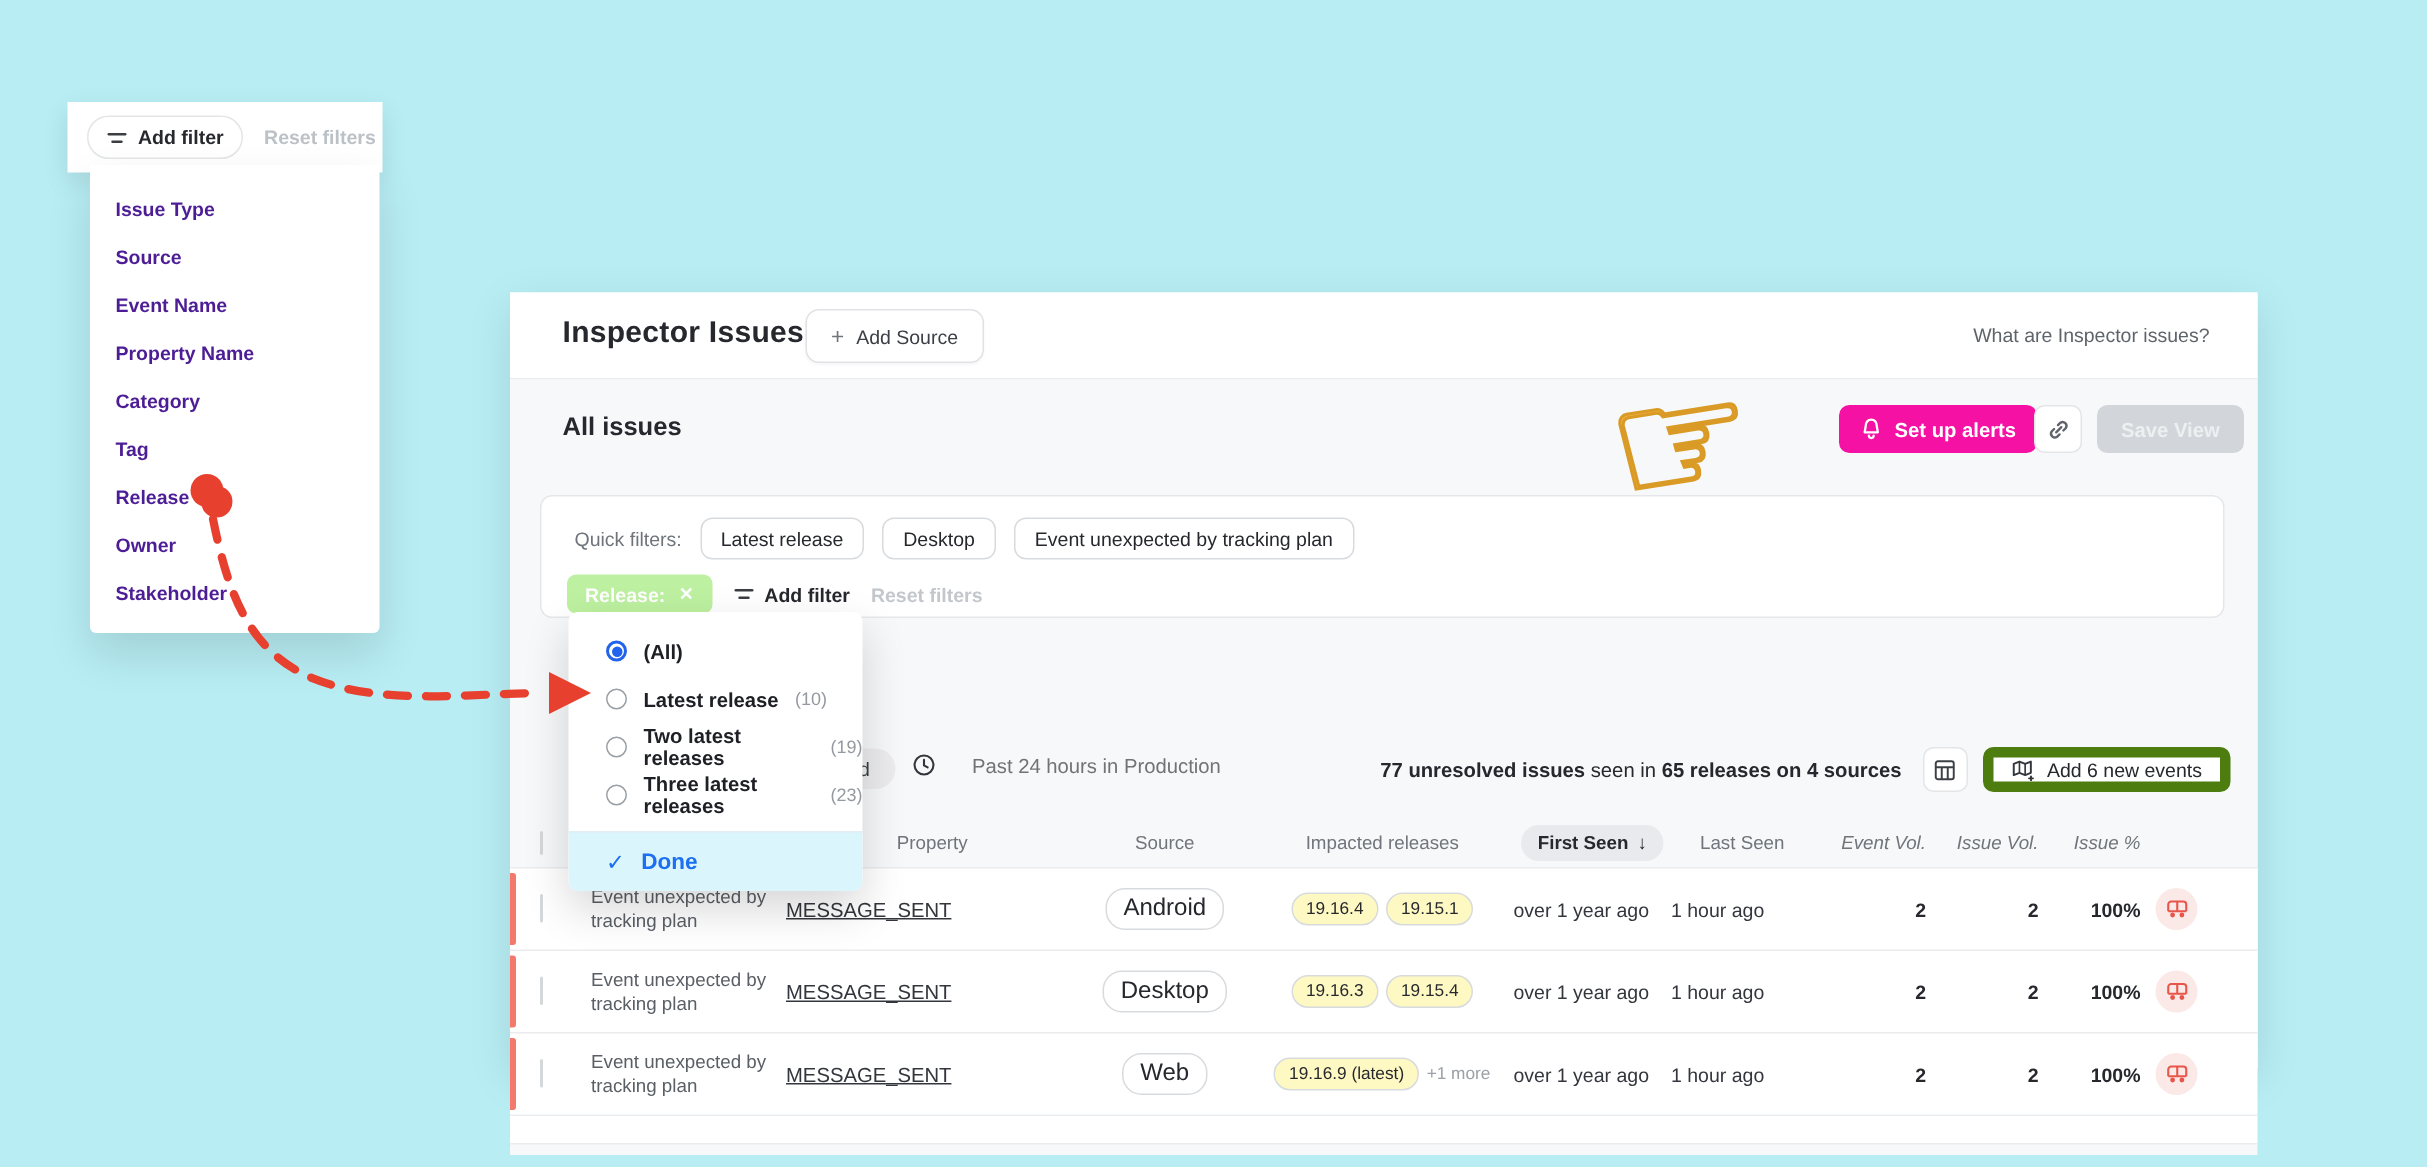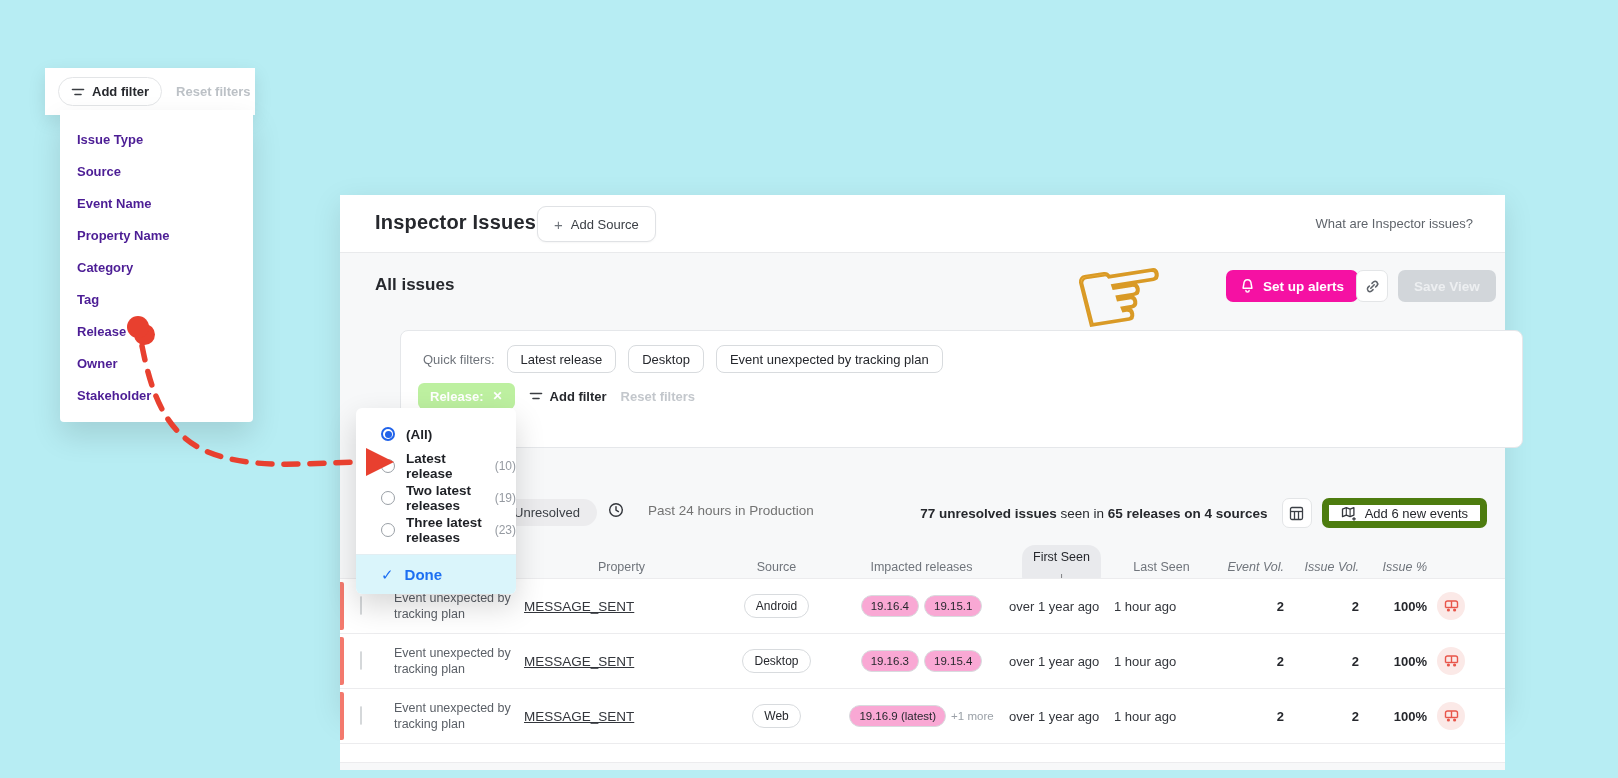--- a/index.html
+++ b/index.html
@@ -33,22 +33,22 @@
   .pointer-hand { position:absolute; left:733px; top:-12px; font-size:108px; line-height:1; color:#f2b23d;
                   -webkit-text-stroke:2px #d99a26; transform:rotate(-9deg); z-index:8; }
   .alerts-btn { position:absolute; left:886px; top:17px; height:32px; padding:0 14px; display:flex; align-items:center; gap:8px;
                 background:#f511a3; border-radius:7px; color:#fff; font-size:13.5px; font-weight:700; border:none; }
   .link-btn { position:absolute; left:1016px; top:17px; width:32px; height:32px; background:#fff; border:1px solid #e3e5e7;
               border-radius:7px; display:flex; align-items:center; justify-content:center; }
   .saveview-btn { position:absolute; left:1058px; top:17px; height:32px; padding:0 16px; background:#d2d6da; border:none;
                   border-radius:7px; color:#edeff1; font-size:13.5px; font-weight:700; }
 
   
-  .qf-card { position:absolute; left:20px; top:77px; width:1123px; height:118px; background:#fff;
-             border:1px solid #e5e7ea; border-radius:8px;margin-left:40px; }
+  .qf-card { position:absolute; left:20px; top:77px; width:1123px; height:82px; background:#fff;
+             border:1px solid #e5e7ea; border-radius:8px; }
   .qf-row1 { position:absolute; left:22px; top:14px; display:flex; align-items:center; gap:12px; }
   .qf-label { font-size:13px; color:#6f747b; }
   .qf-chip { height:28px; padding:0 13px; display:flex; align-items:center; background:#fff; border:1px solid #d8dbde;
              border-radius:8px; font-size:13px; color:#26282d; }
   .qf-row2 { position:absolute; left:17px; top:52px; display:flex; align-items:center; gap:14px; }
   .release-chip { height:26px; padding:0 12px; display:flex; align-items:center; gap:9px; background:#bdf0a0;
                   border-radius:6px; color:#ffffff; font-size:13px; font-weight:700; }
   .release-chip .x { font-size:12px; }
   .qf-addfilter { display:flex; align-items:center; gap:7px; font-size:13px; font-weight:700; color:#26282d; }
   .qf-reset { font-size:13px; font-weight:700; color:#c3c7cc; }
@@ -67,38 +67,38 @@
                    border:7px solid #4d7c0f; border-radius:7px; font-size:13px; color:#26282d; }
 
   
   .tbl { position:absolute; left:0; right:0; top:292px; }
   .t-grid { display:grid; grid-template-columns:34px 130px 195px 115px 175px 105px 95px 75px 75px 68px 48px;
             align-items:center; padding-left:20px; }
   .t-head { height:33px; font-size:12.5px; color:#70757c; }
   .t-head .c { text-align:center; }
   .t-head .r { text-align:right;font-style:italic; }
   .fs-pill { justify-self:center; display:flex; align-items:center; gap:6px; background:#e9eaed; border-radius:13px;
-             padding:5px 11px; font-size:12.5px; font-weight:400; color:#26282d;flex-direction:column; }
+             padding:5px 11px; font-size:12.5px; font-weight:700; color:#26282d; }
   .t-row { height:55px; background:#fff; border-top:1px solid #ececee; position:relative; }
   .t-row::before { content:""; position:absolute; left:0; top:3px; bottom:3px; width:4px; background:#f3796d; border-radius:0 2px 2px 0; }
   .t-issue { font-size:12.5px; color:#5a5f66; line-height:1.3; padding-right:8px; }
   .t-prop { font-size:13.5px; color:#33363c;text-decoration:underline; }
-  .src-chip { justify-self:center; padding:4px 11px; border:1px solid #d8dbde; border-radius:13px; font-size:12px; color:#26282d; background:#fff; }
+  .src-chip { justify-self:center; padding:4px 11px; border:1px solid #d8dbde; border-radius:13px; font-size:16px; color:#26282d; background:#fff; }
   .rel-cell { display:flex; align-items:center; gap:5px; justify-content:center; }
-  .rel-chip { padding:4px 9px; border:1px solid #d8dbde; border-radius:13px; font-size:11.5px; color:#26282d; background:#f9a8d4; white-space:nowrap; }
+  .rel-chip { padding:4px 9px; border:1px solid #d8dbde; border-radius:13px; font-size:11.5px; color:#26282d; background:#fef9c3; white-space:nowrap; }
   .rel-more { font-size:11.5px; color:#9aa0a7; white-space:nowrap; }
   .t-time { font-size:13px; color:#33363c; }
   .t-num { font-size:13px; color:#26282d; text-align:right; font-weight:600; }
   .bus-wrap { justify-self:center; width:28px; height:28px; border-radius:50%; background:#fbe9e7; display:flex; align-items:center; justify-content:center; }
   .checkbox { width:16px; height:16px; border:1.5px solid #d5d8da; border-radius:4px; background:#fff; }
   .t-partial { height:19px; background:#fff; border-top:1px solid #ececee; }
   .t-strip { height:8px; background:#f7f8f9; border-top:1px solid #ececee; }
 
   
-  .rel-dd { position:absolute; left:356px; top:408px; width:160px; background:#fff; border-radius:6px; z-index:40;
+  .rel-dd { position:absolute; left:379px; top:408px; width:196px; background:#fff; border-radius:6px; z-index:40;
             box-shadow:0 12px 30px rgba(0,0,0,.16); overflow:hidden; padding-top:10px; }
   .dd-opt { display:flex; align-items:center; gap:11px; height:32px; padding-left:25px; cursor:pointer; }
   .radio { width:14px; height:14px; border:1.5px solid #9aa0a6; border-radius:50%; background:#fff; flex:0 0 auto; }
   .radio.sel { border:2px solid #2163ea; display:flex; align-items:center; justify-content:center; }
   .radio.sel::after { content:""; width:7px; height:7px; border-radius:50%; background:#2163ea; }
   .dd-label { font-size:13.5px; font-weight:700; color:#1e2025; }
   .dd-count { font-size:12px; color:#959aa1; }
   .dd-done { margin-top:8px; height:40px; background:#daf5fb; border-top:1px solid #e2eef2; display:flex; align-items:center; gap:11px; padding-left:25px; cursor:pointer; }
   .dd-check { color:#1d6ff2; font-size:15px; }
   .dd-done-label { color:#1d6ff2; font-size:15px; font-weight:700; }

